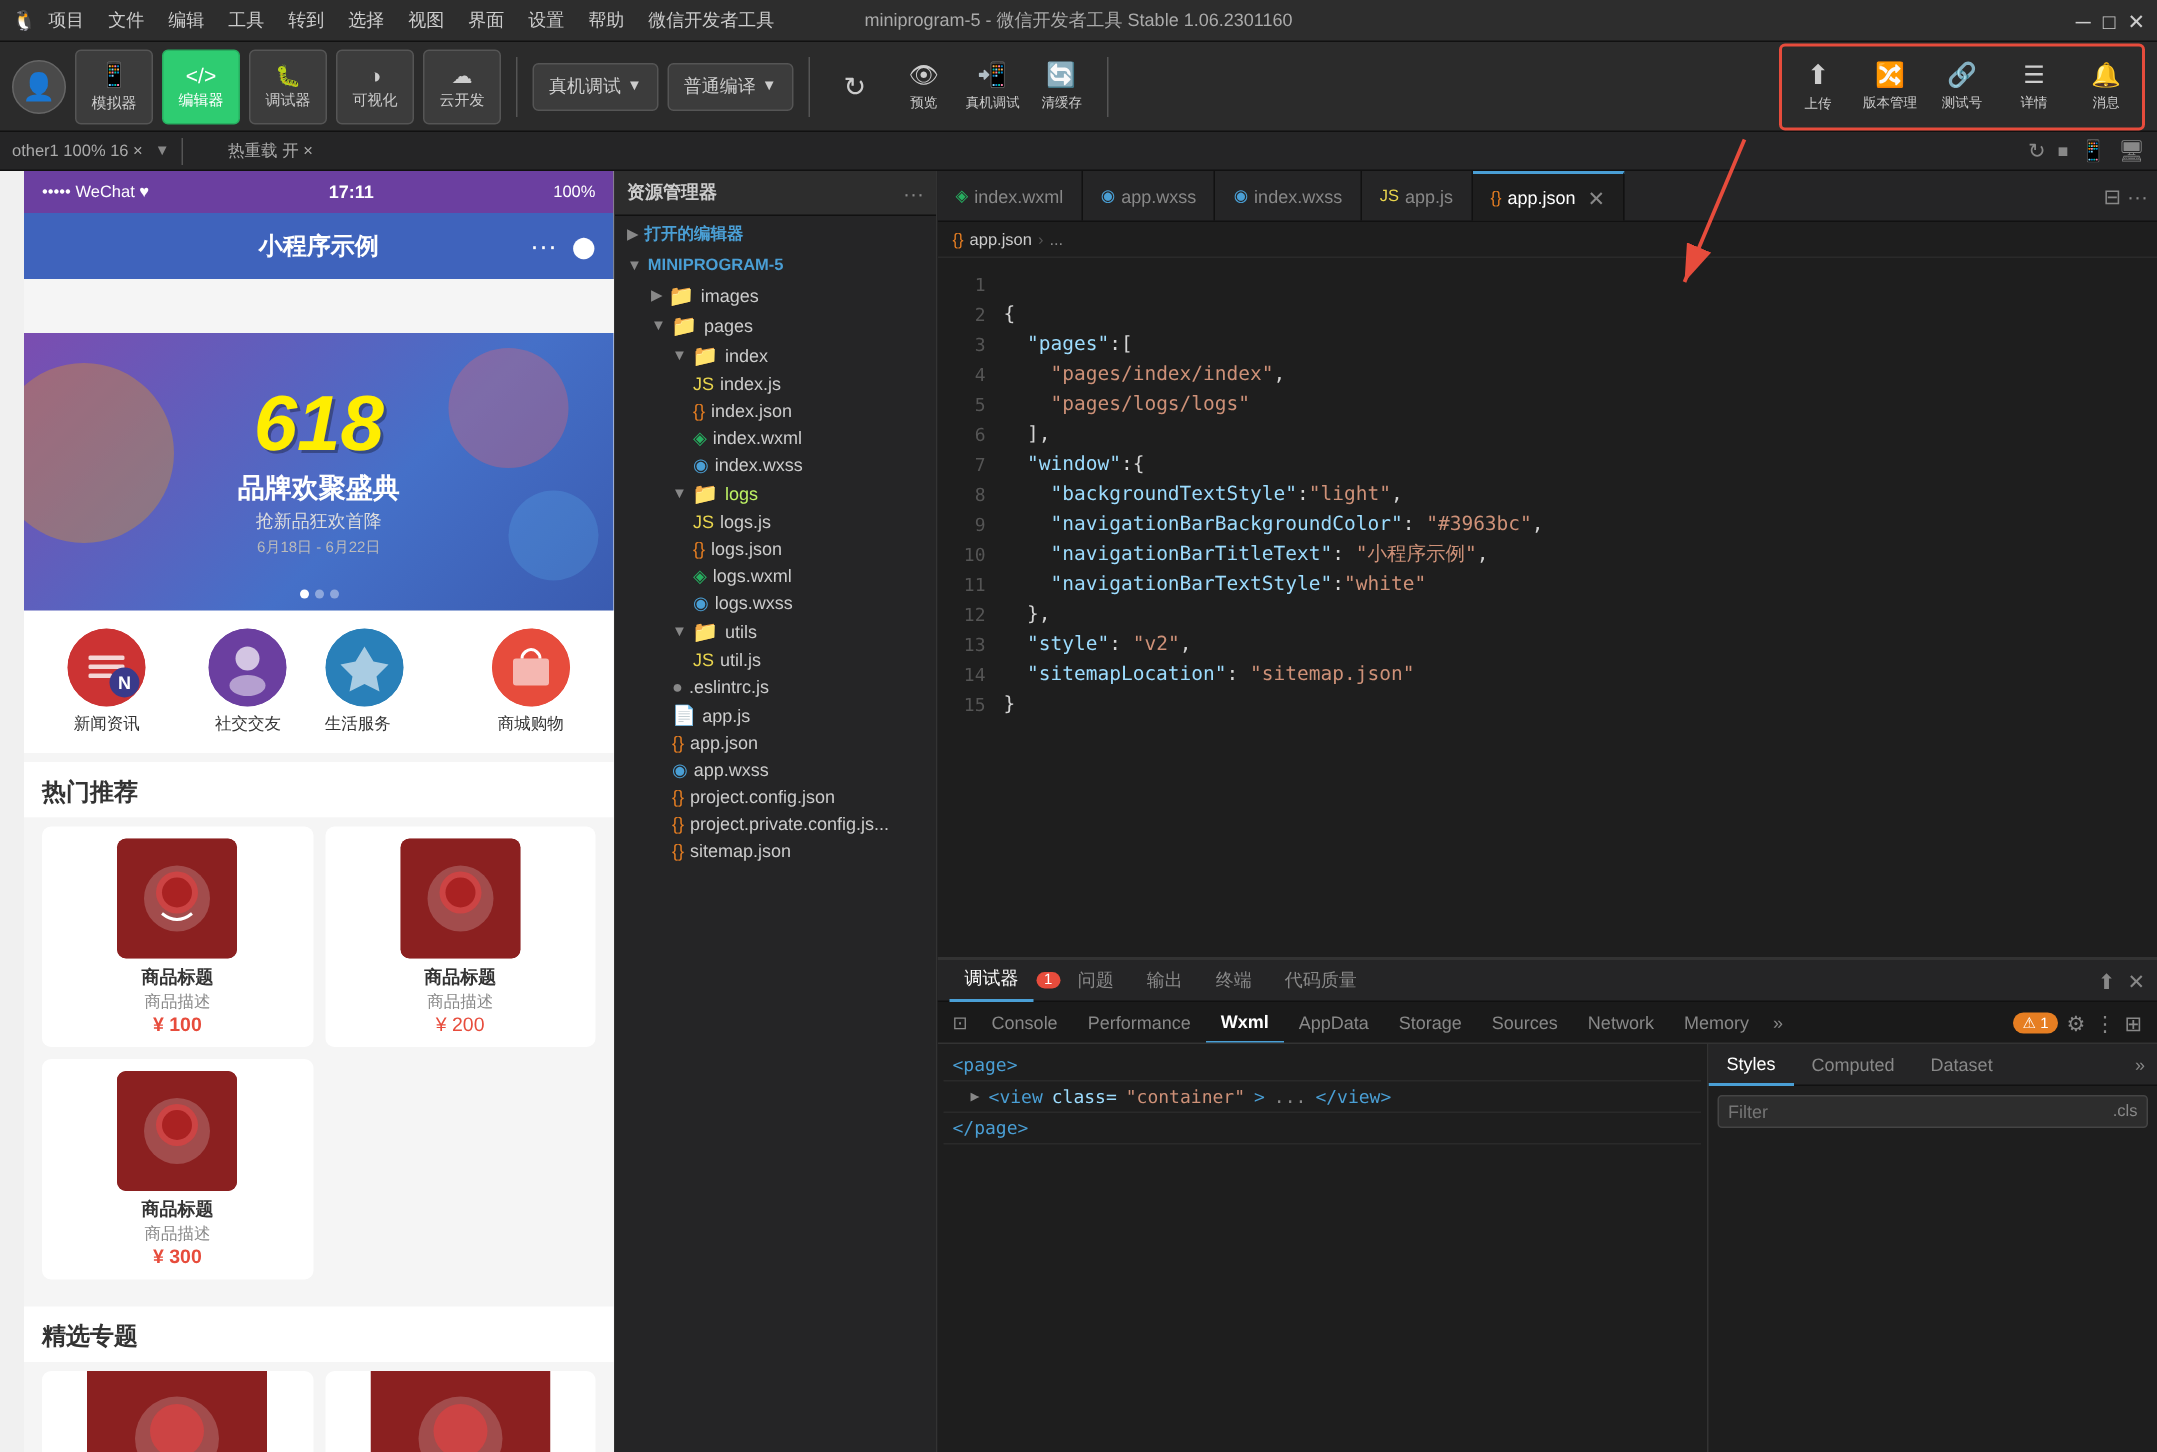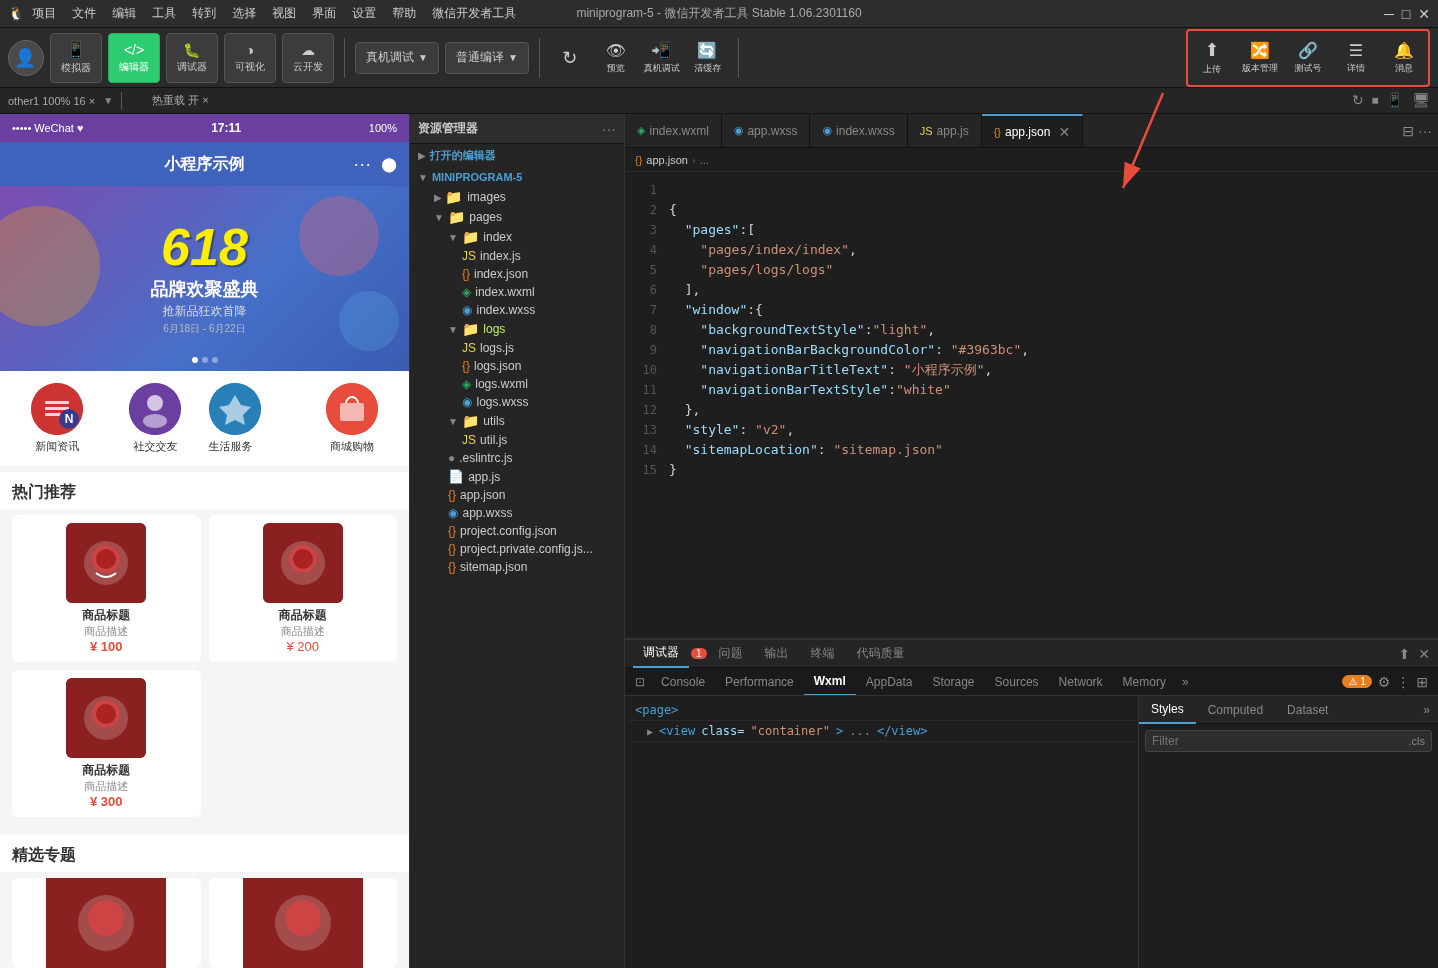--- a/index.html
+++ b/index.html
@@ -151,39 +151,39 @@
   <div style="margin-left:auto;display:flex;gap:8px;">
     <span style="font-size:14px;color:#888;cursor:pointer;">↻</span>
     <span style="font-size:14px;color:#888;cursor:pointer;">⏹</span>
     <span style="font-size:14px;color:#888;cursor:pointer;">📱</span>
     <span style="font-size:14px;color:#888;cursor:pointer;">🖥</span>
   </div>
 </div>
 
 <div style="display:flex; height:calc(968px - 28px - 60px - 26px); overflow:hidden;">
 
-  <div style="width:410px;min-width:410px;background:#f0f0f0;border-right:1px solid #333;display:flex;flex-direction:column;overflow:hidden;">
+  <div style="width:410px;min-width:410px;background:#f0f0f0;border-right:1px solid #333;display:flex;flex-direction:column;overflow:hidden;padding-left:16px;">
 
     <div style="background:#6b3fa0;height:28px;display:flex;align-items:center;justify-content:space-between;padding:0 12px;">
       <span style="font-size:11px;color:#fff;">••••• WeChat ♥</span>
       <span style="font-size:12px;color:#fff;font-weight:bold;">17:11</span>
       <span style="font-size:11px;color:#fff;">100%</span>
     </div>
 
     <div style="background:#3f63bc;height:44px;display:flex;align-items:center;justify-content:center;position:relative;padding:0 12px;">
       <span style="font-size:16px;color:#fff;font-weight:bold;">小程序示例</span>
       <div style="position:absolute;right:12px;display:flex;gap:10px;align-items:center;">
         <span style="font-size:18px;color:#fff;cursor:pointer;">···</span>
         <span style="font-size:14px;color:#fff;cursor:pointer;">⬤</span>
       </div>
     </div>
 
     <div style="flex:1;overflow-y:auto;background:#f5f5f5;">
 
-      <div style="background:linear-gradient(135deg,#7b4db0 0%,#4570c8 60%,#3a5bb0 100%);height:185px;position:relative;overflow:hidden;display:flex;align-items:center;justify-content:center;">
+      <div style="background:linear-gradient(135deg,#7b4db0 0%,#4570c8 60%,#3a5bb0 100%);height:185px;position:relative;overflow:hidden;display:flex;align-items:center;justify-content:center;margin-top:36px;">
 
         <div style="position:absolute;width:120px;height:120px;border-radius:50%;background:rgba(255,165,0,0.3);left:-20px;top:20px;"></div>
         <div style="position:absolute;width:80px;height:80px;border-radius:50%;background:rgba(255,100,100,0.3);right:30px;top:10px;"></div>
         <div style="position:absolute;width:60px;height:60px;border-radius:50%;background:rgba(100,200,255,0.2);right:10px;bottom:20px;"></div>
         <div style="text-align:center;z-index:1;">
           <div style="font-size:52px;font-weight:900;color:#ffee00;font-style:italic;line-height:1;text-shadow:2px 2px 0px rgba(0,0,0,0.3);">618</div>
           <div style="font-size:18px;color:#fff;font-weight:bold;margin-top:4px;">品牌欢聚盛典</div>
           <div style="font-size:12px;color:#ddd;margin-top:2px;">抢新品狂欢首降</div>
           <div style="font-size:10px;color:#bbb;margin-top:2px;">6月18日 - 6月22日</div>
         </div>
@@ -557,20 +557,23 @@
           </div>
           <div style="display:flex;align-items:center;gap:6px;padding:3px 6px 3px 18px;border-bottom:1px solid #2a2a2a;">
             <span style="color:#888;font-size:10px;">▶</span>
             <span style="color:#4a9fd5;">&lt;view</span>
             <span style="color:#9cdcfe;">class=</span>
               <span style="color:#ce9178;">"container"</span>
               <span style="color:#4a9fd5;">&gt;</span>
             <span style="color:#888;">...</span>
             <span style="color:#4a9fd5;">&lt;/view&gt;</span>
           </div>
+          <div style="display:flex;align-items:center;gap:6px;padding:3px 6px;border-bottom:1px solid #2a2a2a;">
+            <span style="color:#4a9fd5;">&lt;/page&gt;</span>
+          </div>
         </div>
 
         <div style="width:300px;min-width:300px;background:#1e1e1e;border-left:1px solid #333;display:flex;flex-direction:column;overflow:hidden;">
           <div style="display:flex;align-items:center;height:28px;background:#252526;border-bottom:1px solid #111;">
             <span style="padding:0 12px;height:28px;display:flex;align-items:center;font-size:12px;color:#fff;cursor:pointer;border-bottom:2px solid #4a9fd5;">Styles</span>
             <span style="padding:0 12px;height:28px;display:flex;align-items:center;font-size:12px;color:#888;cursor:pointer;">Computed</span>
             <span style="padding:0 12px;height:28px;display:flex;align-items:center;font-size:12px;color:#888;cursor:pointer;">Dataset</span>
             <span style="margin-left:auto;padding:0 8px;color:#888;cursor:pointer;font-size:12px;">»</span>
           </div>
           <div style="flex:1;overflow-y:auto;padding:6px;">

